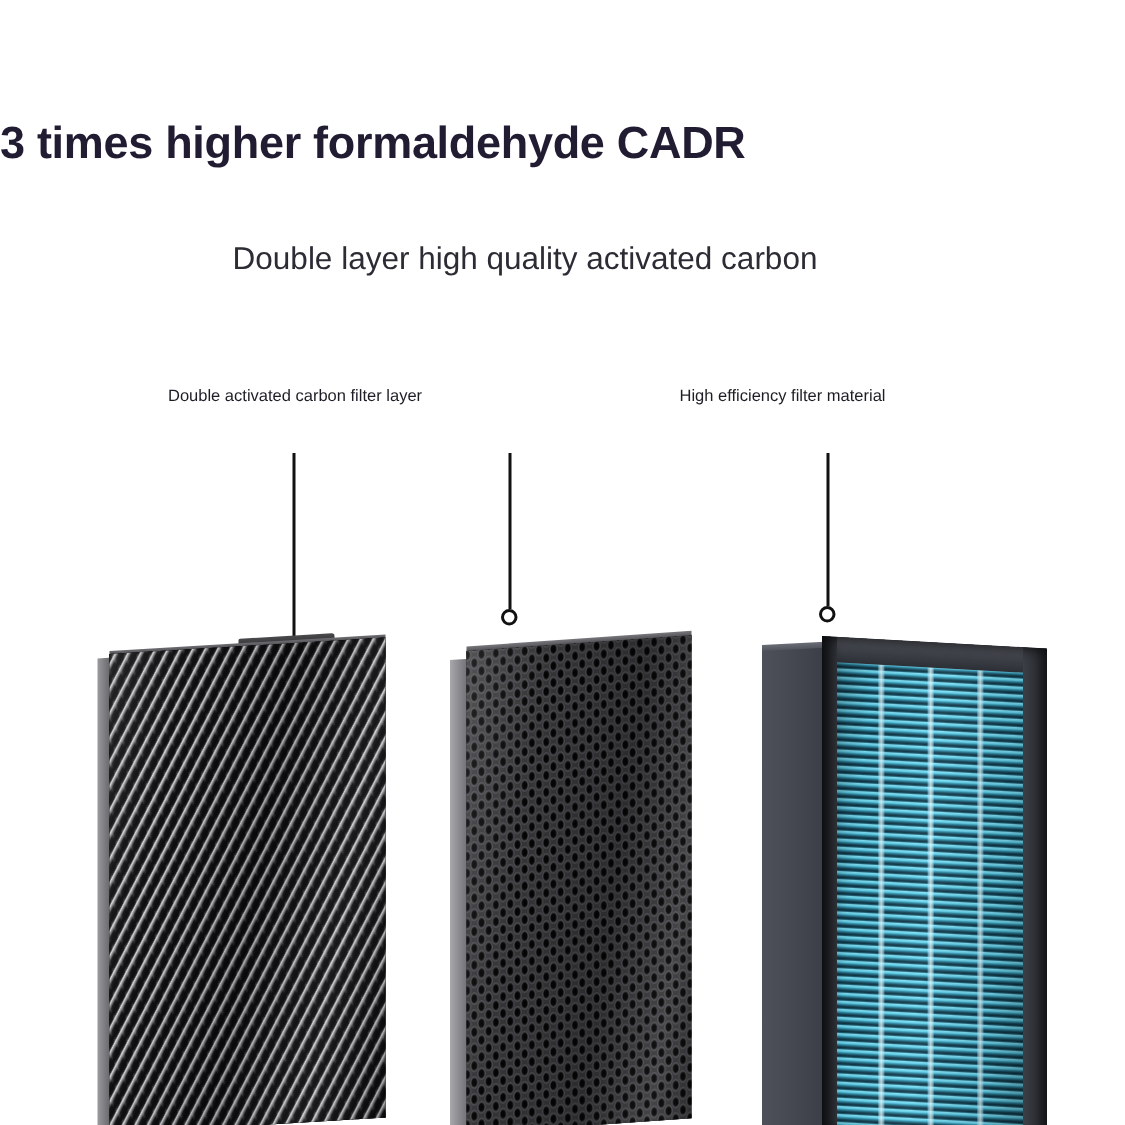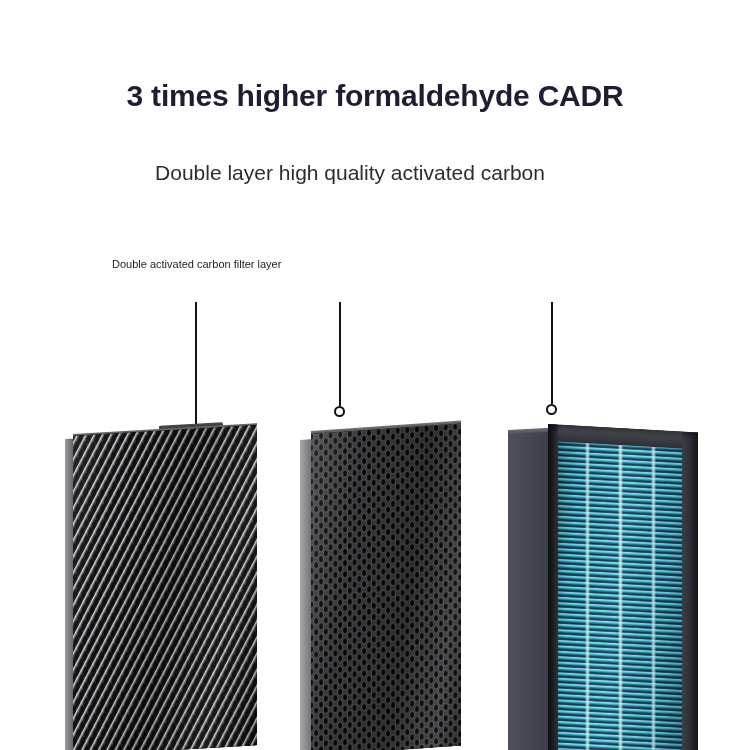--- a/index.html
+++ b/index.html
@@ -22,21 +22,20 @@
     background: #ffffff;
     overflow: hidden;
   }
 
   
   .headline {
     position: absolute;
     left: 0;
     top: 78px;
     width: 750px;
-    text-align: center;
     font-size: 30px;
     font-weight: 700;
     letter-spacing: -0.2px;
     color: #221c33;
     line-height: 1.2;
   }
   .subhead {
     position: absolute;
     left: 0;
     top: 159px;
@@ -348,20 +347,21 @@
 <body>
 
 <div id="stage">
 
   <div class="headline">3 times higher formaldehyde CADR</div>
 
   <div class="subhead">Double layer high quality activated carbon</div>
 
   <div class="callout-label c1">Double activated carbon filter layer</div>
 
+  <div class="callout-label c2">High efficiency filter material</div>
 
   <div class="leader l1"></div>
   <div class="leader l2"></div>
   <div class="leader l3"></div>
 
   <div class="leader-dot d1"></div>
   <div class="leader-dot d2"></div>
   <div class="leader-dot d3"></div>
 
   <div class="panel1">

